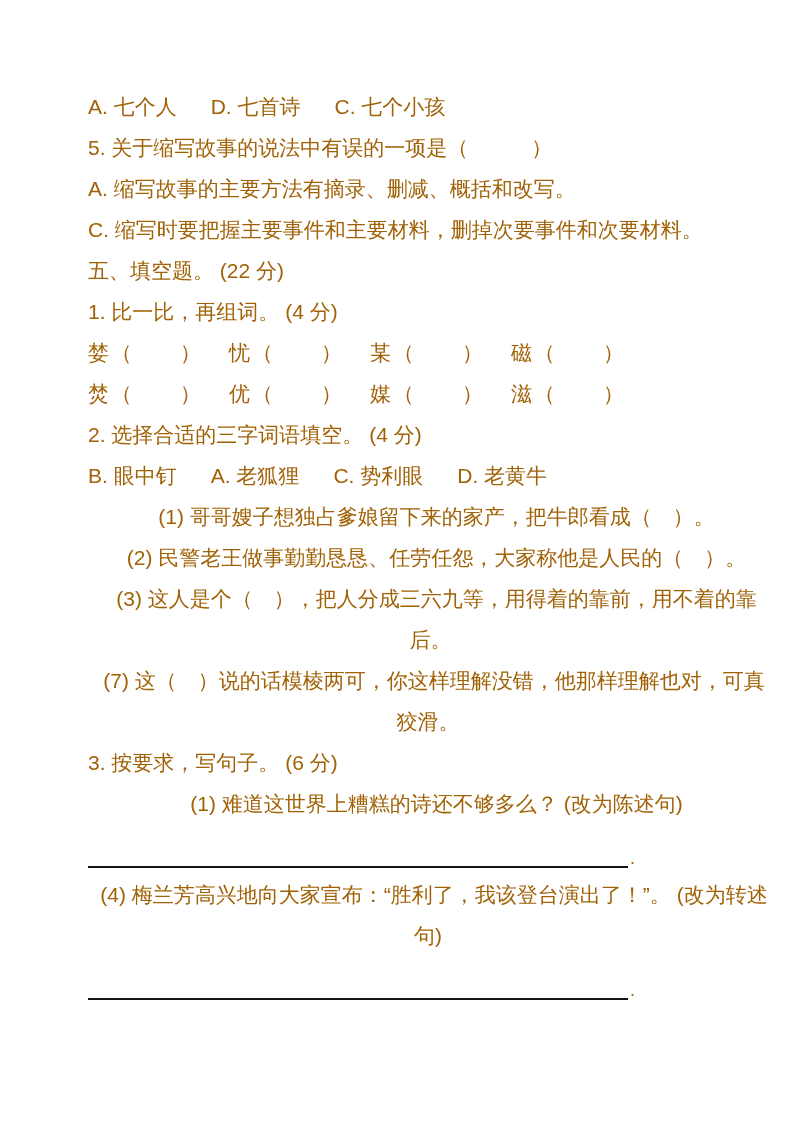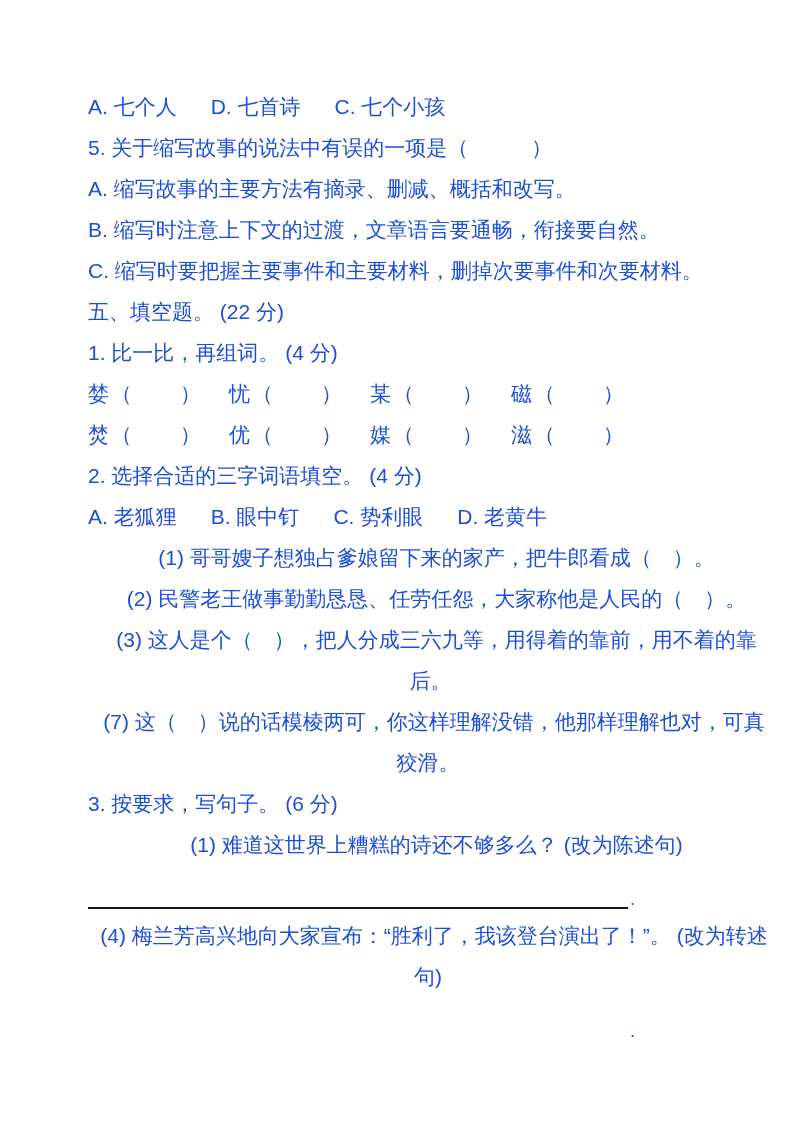--- a/index.html
+++ b/index.html
@@ -9,21 +9,21 @@
   }
   .page {
     position: relative;
     box-sizing: border-box;
     width: 793px;
     height: 1038px;
     background: #ffffff;
     padding: 86px 20px 0 88px;
     font-family: "Liberation Sans", sans-serif;
     font-size: 21px;
-    color: #1d4ed8;
+    color: #a16207;
     line-height: 41px;
   }
   .line {
     max-width: 685px;
     white-space: normal;
     word-break: break-all;
   }
   .options-row {
     display: flex;
     gap: 34px;
@@ -64,43 +64,42 @@
 <div class="page">
 
   <div class="line options-row">
     <span class="opt">A. 七个人</span>
     <span class="opt">D. 七首诗</span>
     <span class="opt">C. 七个小孩</span>
   </div>
 
   <div class="line">5. 关于缩写故事的说法中有误的一项是（　　　）</div>
   <div class="line">A. 缩写故事的主要方法有摘录、删减、概括和改写。</div>
-  <div class="line">B. 缩写时注意上下文的过渡，文章语言要通畅，衔接要自然。</div>
   <div class="line">C. 缩写时要把握主要事件和主要材料，删掉次要事件和次要材料。</div>
 
   <div class="line">五、填空题。 (22 分)</div>
 
   <div class="line">1. 比一比，再组词。 (4 分)</div>
   <div class="charword-row">
     <span class="pair">婪（　　）</span>
     <span class="pair">忧（　　）</span>
     <span class="pair">某（　　）</span>
     <span class="pair">磁（　　）</span>
   </div>
   <div class="charword-row">
     <span class="pair">焚（　　）</span>
     <span class="pair">优（　　）</span>
     <span class="pair">媒（　　）</span>
     <span class="pair">滋（　　）</span>
   </div>
 
   <div class="line">2.  选择合适的三字词语填空。 (4 分)</div>
   <div class="line options-row">
+    <span class="opt">B. 眼中钉</span>
     <span class="opt">A. 老狐狸</span>
-    <span class="opt">B. 眼中钉</span>
     <span class="opt">C. 势利眼</span>
     <span class="opt">D. 老黄牛</span>
   </div>
   <div class="line indent">(1) 哥哥嫂子想独占爹娘留下来的家产，把牛郎看成（　）。</div>
   <div class="line indent">(2) 民警老王做事勤勤恳恳、任劳任怨，大家称他是人民的（　）。</div>
   <div class="line indent">(3) 这人是个（　），把人分成三六九等，用得着的靠前，用不着的靠后。</div>
   <div class="line indent narrowwrap">(7) 这（　）说的话模棱两可，你这样理解没错，他那样理解也对，可真狡滑。</div>
 
   <div class="line">3. 按要求，写句子。 (6 分)</div>
   <div class="line indent">(1) 难道这世界上糟糕的诗还不够多么？ (改为陈述句)</div>

